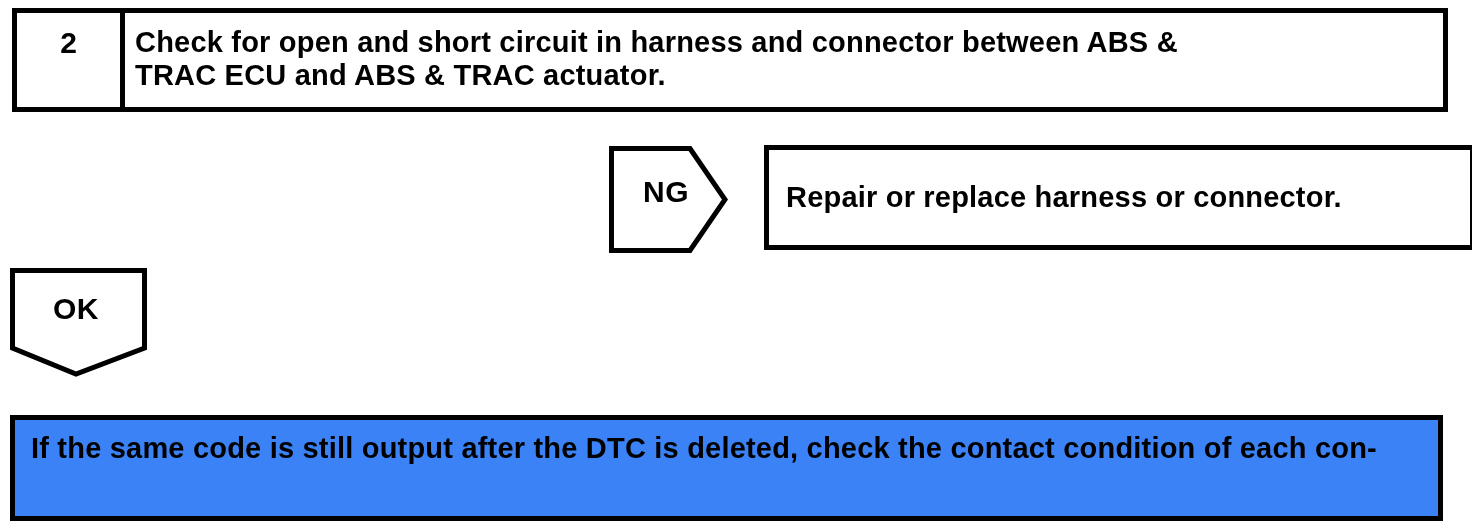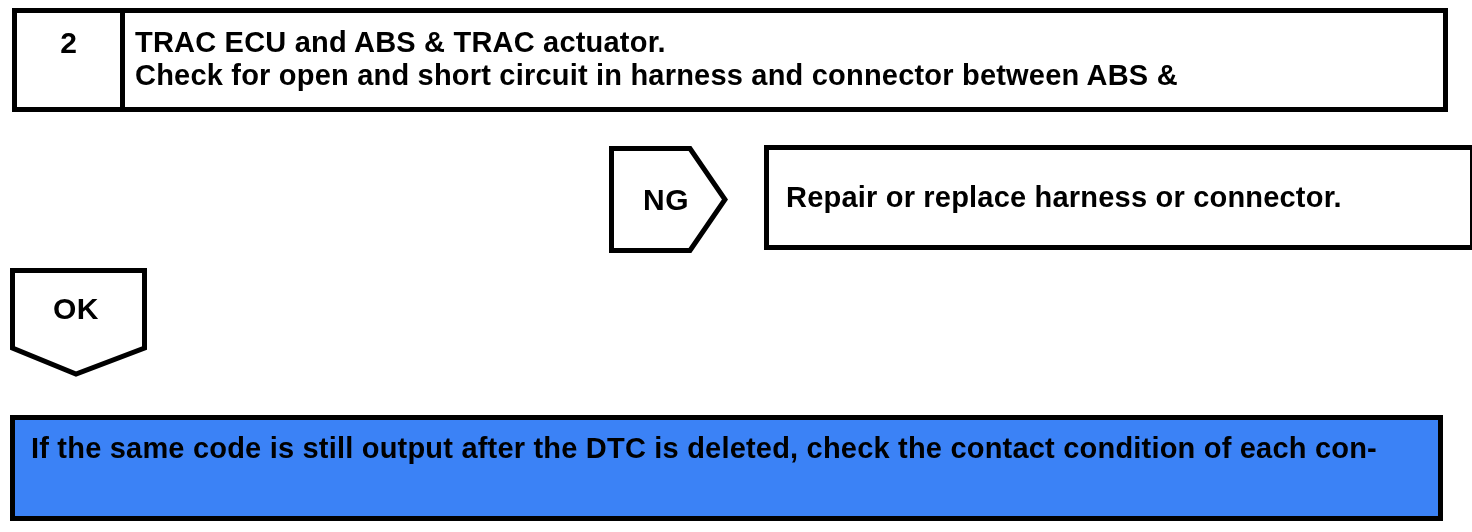--- a/index.html
+++ b/index.html
@@ -57,21 +57,21 @@
   }
   .shape-label {
     position: absolute;
     display: flex;
     align-items: center;
     justify-content: center;
     font-size: 30px;
     letter-spacing: 0.5px;
   }
   .ng-shape { left: 609px; top: 146px; width: 119px; height: 107px; }
-  .ng-shape .shape-label { left: 0; top: 8px; width: 114px; height: 91px; }
+  .ng-shape .shape-label { left: 0; top: 0; width: 114px; height: 91px; }
   .ok-shape { left: 10px; top: 268px; width: 157px; height: 109px; }
   .ok-shape .shape-label { left: 0; top: 0; width: 132px; height: 82px; }
 
   
   .action-box {
     position: absolute;
     left: 737px; top: 145px;
     width: 711px; height: 105px;
     border: 5px solid #000;
     box-sizing: border-box;
@@ -100,22 +100,22 @@
   }
 </style>
 </head>
 <body>
 
 <div class="stage">
 
   <div class="step-box">
     <div class="step-number-cell">2</div>
     <div class="step-text">
+      <div>Check for open and short circuit in harness and connector between ABS &amp;</div>
       <div>TRAC ECU and ABS &amp; TRAC actuator.</div>
-      <div>Check for open and short circuit in harness and connector between ABS &amp;</div>
     </div>
   </div>
 
   <div class="shape ng-shape">
     <svg width="119" height="107" viewBox="0 0 119 107">
       <polygon points="2.5,2.5 81,2.5 116,53.5 81,104.5 2.5,104.5" fill="#ffffff" stroke="#000000" stroke-width="5" stroke-linejoin="miter"></polygon>
     </svg>
     <span class="shape-label">NG</span>
   </div>
 

